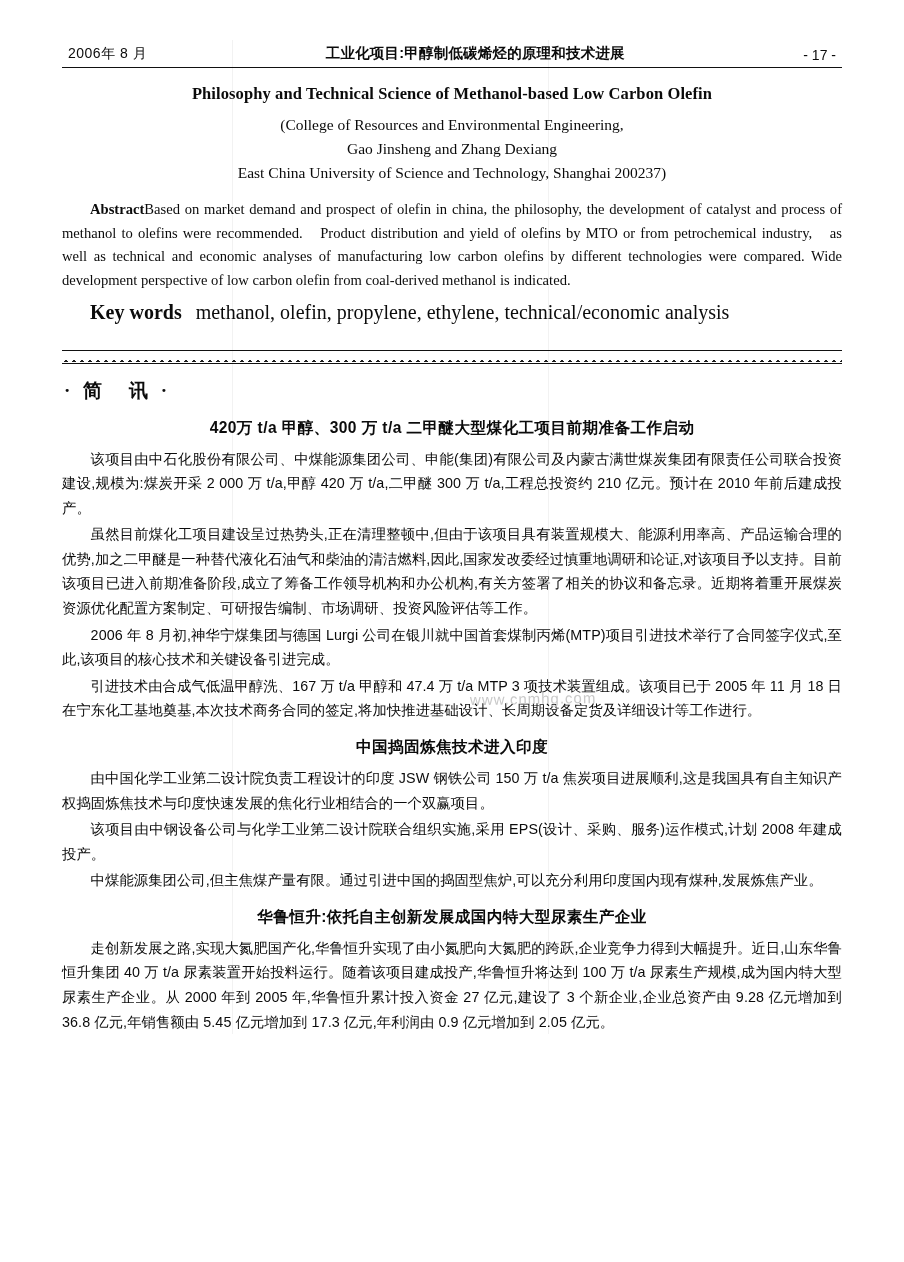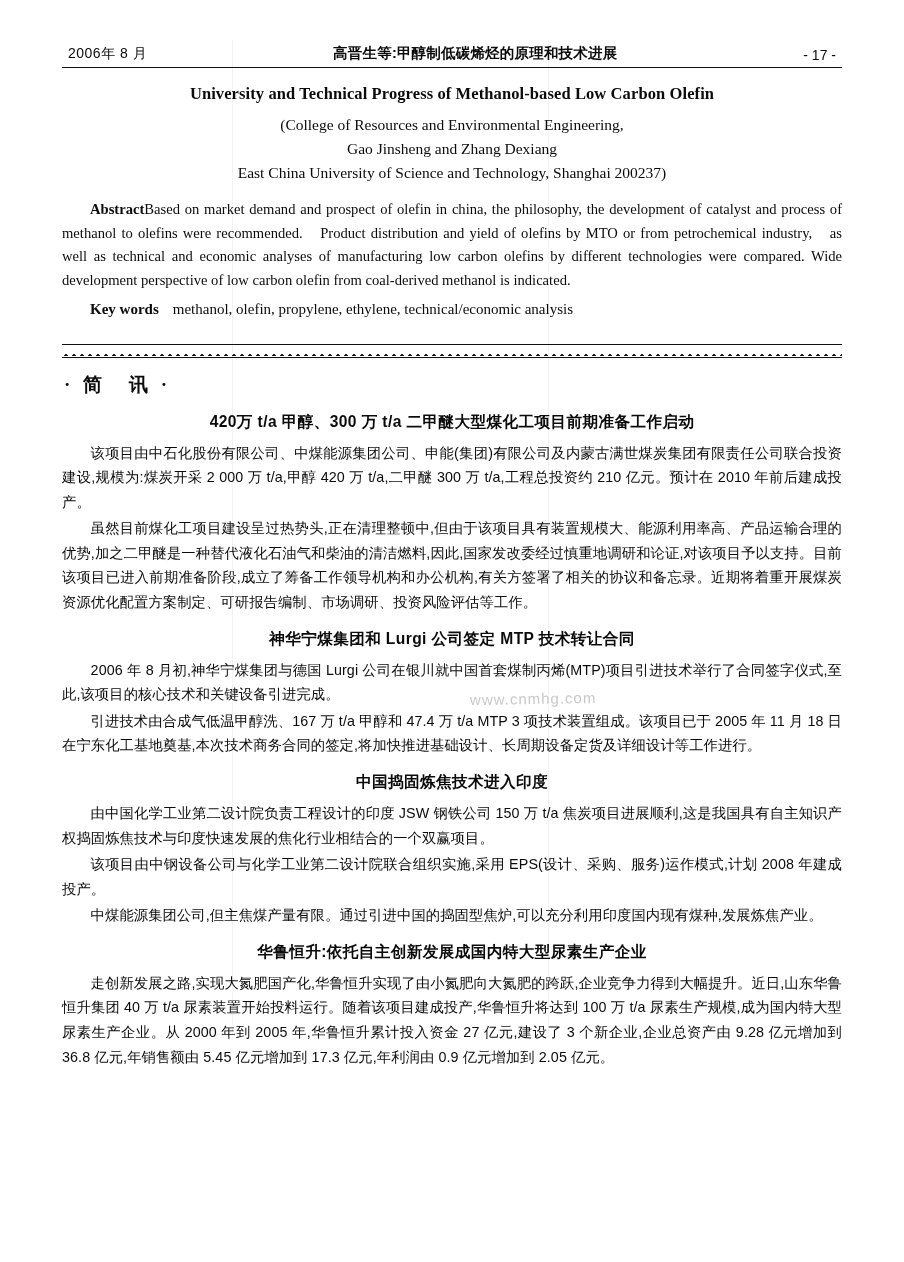--- a/index.html
+++ b/index.html
@@ -67,21 +67,21 @@
     font-size: 14.6px;
     line-height: 1.62;
     text-align: justify;
     margin-top: 16px;
   }
   .abs .lead {
     font-weight: bold;
     margin-left: 28px;
   }
   .keywords {
-    font-size: 15px;
+    font-size: 20px;
     margin-top: 8px;
     margin-left: 28px;
   }
   .keywords .lead {
     font-weight: bold;
     margin-right: 14px;
   }
 
   
   .sep {
@@ -158,25 +158,25 @@
 </head>
 <body>
 
 <div class="page">
 
   <div class="vstripe" style="left:232px"></div>
   <div class="vstripe" style="left:548px"></div>
 
   <div class="runhead">
     <span class="date">2006年 8 月</span>
-    <span class="center">高晋生等:甲醇制低碳烯烃的原理和技术进展</span>
+    <span class="center">工业化项目:甲醇制低碳烯烃的原理和技术进展</span>
     <span class="pageno">- 17 -</span>
   </div>
 
-  <div class="en-title">University and Technical Progress of Methanol-based Low Carbon Olefin</div>
+  <div class="en-title">Philosophy and Technical Science of Methanol-based Low Carbon Olefin</div>
   <div class="en-line">(College of Resources and Environmental Engineering,</div>
   <div class="en-line">Gao Jinsheng and Zhang Dexiang</div>
   <div class="en-line">East China University of Science and Technology, Shanghai 200237)</div>
 
   <div class="abs">
     <span class="lead">Abstract</span><span>Based on market demand and prospect of olefin in china, the philosophy, the development of catalyst and process of methanol to olefins were recommended.　Product distribution and yield of olefins by MTO or from petrochemical industry,　as well as technical and economic analyses of manufacturing low carbon olefins by different technologies were compared. Wide development perspective of low carbon olefin from coal-derived methanol is indicated.</span>
   </div>
 
   <div class="keywords">
     <span class="lead">Key words</span><span>methanol, olefin, propylene, ethylene, technical/economic analysis</span>
@@ -187,21 +187,20 @@
     <div class="wave"></div>
     <div class="line2"></div>
   </div>
 
   <div class="briefs-head">· 简　讯 ·</div>
 
   <div class="art-title">420万 t/a 甲醇、300 万 t/a 二甲醚大型煤化工项目前期准备工作启动</div>
   <p class="body">该项目由中石化股份有限公司、中煤能源集团公司、申能(集团)有限公司及内蒙古满世煤炭集团有限责任公司联合投资建设,规模为:煤炭开采 2 000 万 t/a,甲醇 420 万 t/a,二甲醚 300 万 t/a,工程总投资约 210 亿元。预计在 2010 年前后建成投产。</p>
   <p class="body">虽然目前煤化工项目建设呈过热势头,正在清理整顿中,但由于该项目具有装置规模大、能源利用率高、产品运输合理的优势,加之二甲醚是一种替代液化石油气和柴油的清洁燃料,因此,国家发改委经过慎重地调研和论证,对该项目予以支持。目前该项目已进入前期准备阶段,成立了筹备工作领导机构和办公机构,有关方签署了相关的协议和备忘录。近期将着重开展煤炭资源优化配置方案制定、可研报告编制、市场调研、投资风险评估等工作。</p>
 
-  <div class="art-title">神华宁煤集团和 Lurgi 公司签定 MTP 技术转让合同</div>
   <p class="body">2006 年 8 月初,神华宁煤集团与德国 Lurgi 公司在银川就中国首套煤制丙烯(MTP)项目引进技术举行了合同签字仪式,至此,该项目的核心技术和关键设备引进完成。</p>
   <p class="body">引进技术由合成气低温甲醇洗、167 万 t/a 甲醇和 47.4 万 t/a MTP 3 项技术装置组成。该项目已于 2005 年 11 月 18 日在宁东化工基地奠基,本次技术商务合同的签定,将加快推进基础设计、长周期设备定货及详细设计等工作进行。</p>
 
   <div class="art-title">中国捣固炼焦技术进入印度</div>
   <p class="body">由中国化学工业第二设计院负责工程设计的印度 JSW 钢铁公司 150 万 t/a 焦炭项目进展顺利,这是我国具有自主知识产权捣固炼焦技术与印度快速发展的焦化行业相结合的一个双赢项目。</p>
   <p class="body">该项目由中钢设备公司与化学工业第二设计院联合组织实施,采用 EPS(设计、采购、服务)运作模式,计划 2008 年建成投产。</p>
   <p class="body">中煤能源集团公司,但主焦煤产量有限。通过引进中国的捣固型焦炉,可以充分利用印度国内现有煤种,发展炼焦产业。</p>
 
   <div class="art-title">华鲁恒升:依托自主创新发展成国内特大型尿素生产企业</div>
   <p class="body tight">走创新发展之路,实现大氮肥国产化,华鲁恒升实现了由小氮肥向大氮肥的跨跃,企业竞争力得到大幅提升。近日,山东华鲁恒升集团 40 万 t/a 尿素装置开始投料运行。随着该项目建成投产,华鲁恒升将达到 100 万 t/a 尿素生产规模,成为国内特大型尿素生产企业。从 2000 年到 2005 年,华鲁恒升累计投入资金 27 亿元,建设了 3 个新企业,企业总资产由 9.28 亿元增加到 36.8 亿元,年销售额由 5.45 亿元增加到 17.3 亿元,年利润由 0.9 亿元增加到 2.05 亿元。</p>

